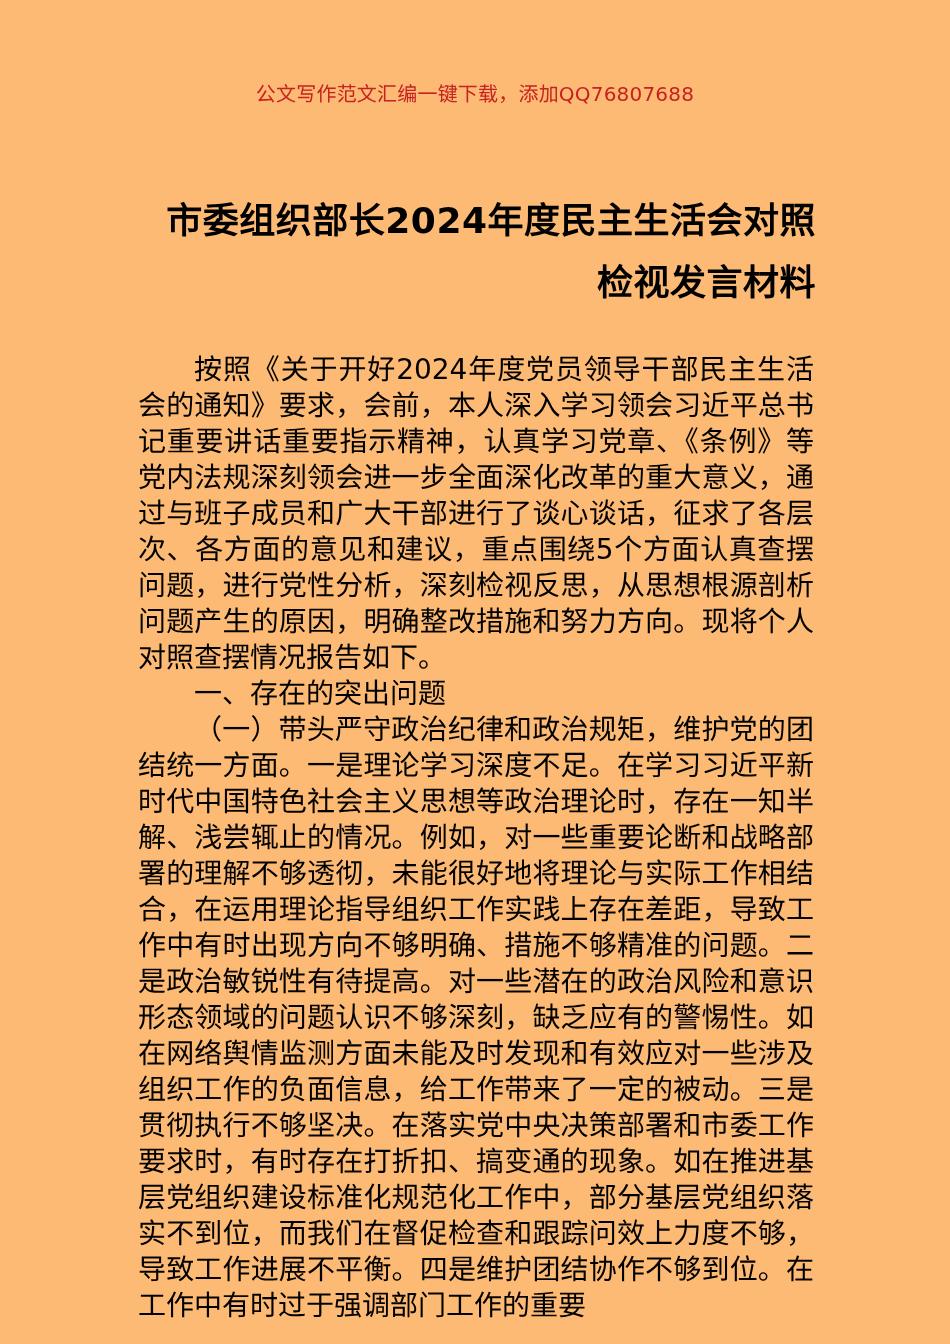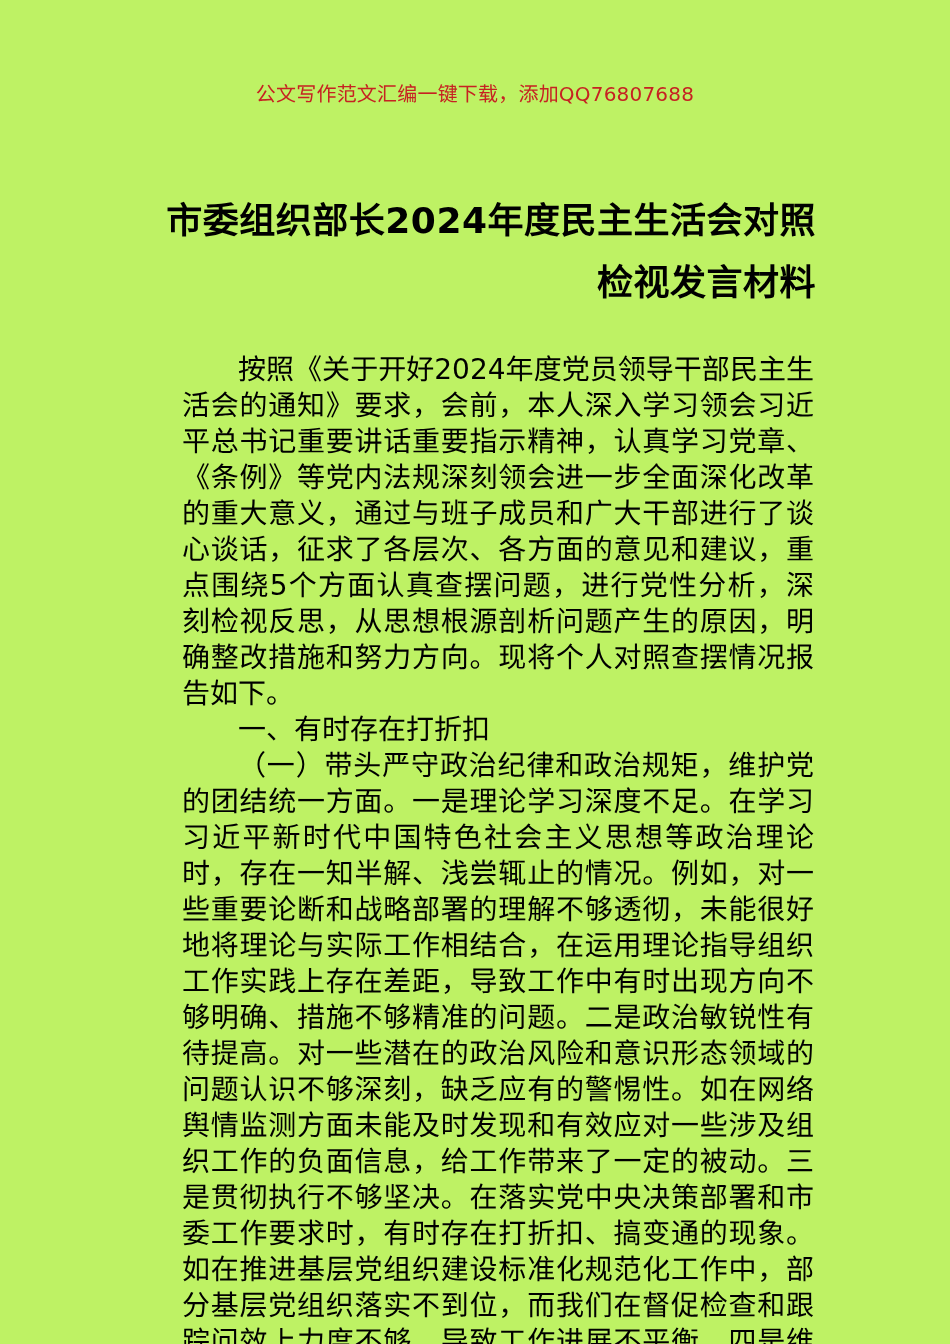--- a/index.html
+++ b/index.html
@@ -15,21 +15,21 @@
     overflow: hidden;
     font-family: "DejaVu Sans", "Liberation Sans", sans-serif;
     color: #000000;
     -webkit-font-smoothing: antialiased;
   }
 
   .page {
     position: relative;
     width: 950px;
     height: 1344px;
-    background: #bef264;
+    background: #fdba74;
     box-sizing: border-box;
   }
 
   
   .promo-banner {
     position: absolute;
     top: 80px;
     left: 0;
     width: 950px;
     text-align: center;
@@ -75,37 +75,36 @@
     text-align: justify;
     text-justify: inter-ideograph;
     letter-spacing: 0;
     color: #000000;
     font-family: "DejaVu Sans", "Liberation Sans", sans-serif;
     word-break: break-all;
   }
 
   .para.indent {
     text-indent: 56px;
-    margin-left: 44px;
   }
 
   .para + .para {
     margin-top: 0;
   }
 </style>
 </head>
 <body>
 
 <div class="page">
 
   <div class="promo-banner">
     <span class="promo-text">公文写作范文汇编一键下载，添加QQ76807688</span>
   </div>
 
   <h1 class="doc-title">市委组织部长2024年度民主生活会对照检视发言材料</h1>
 
   <div class="body-block">
     <p class="para indent">按照《关于开好2024年度党员领导干部民主生活会的通知》要求，会前，本人深入学习领会习近平总书记重要讲话重要指示精神，认真学习党章、《条例》等党内法规深刻领会进一步全面深化改革的重大意义，通过与班子成员和广大干部进行了谈心谈话，征求了各层次、各方面的意见和建议，重点围绕5个方面认真查摆问题，进行党性分析，深刻检视反思，从思想根源剖析问题产生的原因，明确整改措施和努力方向。现将个人对照查摆情况报告如下。</p>
-    <p class="para indent">一、有时存在打折扣</p>
+    <p class="para indent">一、存在的突出问题</p>
     <p class="para indent">（一）带头严守政治纪律和政治规矩，维护党的团结统一方面。一是理论学习深度不足。在学习习近平新时代中国特色社会主义思想等政治理论时，存在一知半解、浅尝辄止的情况。例如，对一些重要论断和战略部署的理解不够透彻，未能很好地将理论与实际工作相结合，在运用理论指导组织工作实践上存在差距，导致工作中有时出现方向不够明确、措施不够精准的问题。二是政治敏锐性有待提高。对一些潜在的政治风险和意识形态领域的问题认识不够深刻，缺乏应有的警惕性。如在网络舆情监测方面未能及时发现和有效应对一些涉及组织工作的负面信息，给工作带来了一定的被动。三是贯彻执行不够坚决。在落实党中央决策部署和市委工作要求时，有时存在打折扣、搞变通的现象。如在推进基层党组织建设标准化规范化工作中，部分基层党组织落实不到位，而我们在督促检查和跟踪问效上力度不够，导致工作进展不平衡。四是维护团结协作不够到位。在工作中有时过于强调部门工作的重要</p>
   </div>
 
 </div>
 
 </body></html>

